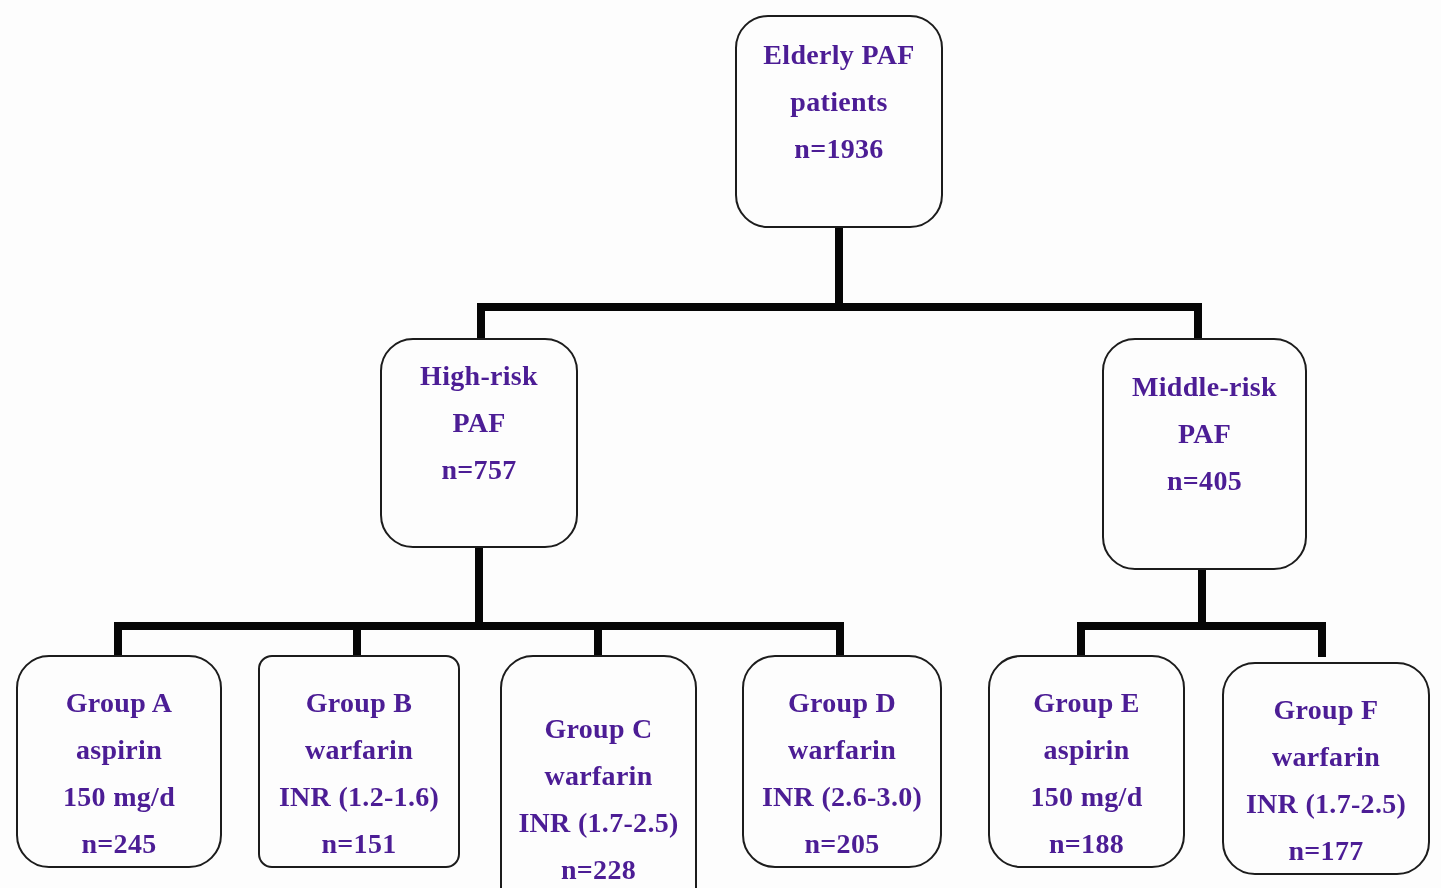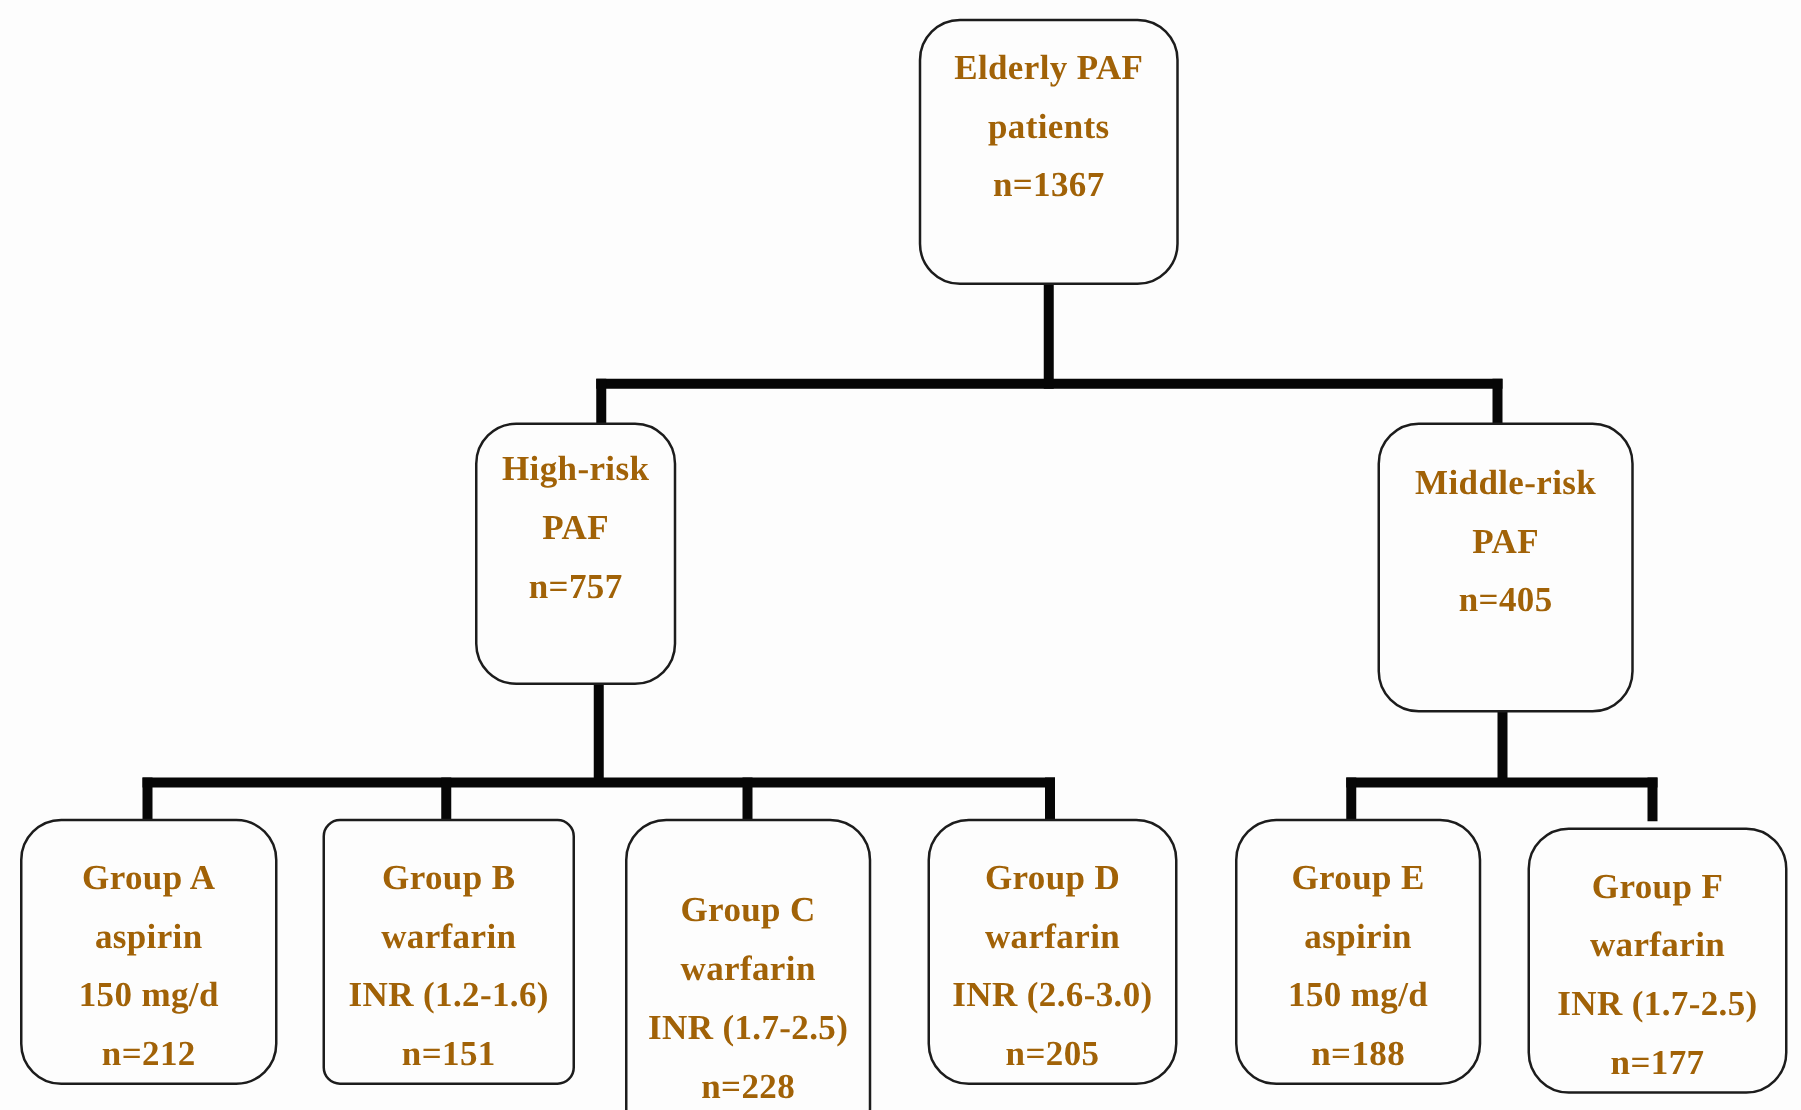--- a/index.html
+++ b/index.html
@@ -22,40 +22,40 @@
     border: 2.5px solid #1c1c1c;
     border-radius: 33px;
     display: flex;
     flex-direction: column;
     align-items: center;
     justify-content: center;
     gap: 19px;
     text-align: center;
     font-weight: bold;
     font-size: 28px;
-    color: #a16207;
+    color: #4c1d95;
     letter-spacing: 0.3px;
   }
   .node .ln {
     display: block;
     height: 28px;
     line-height: 28px;
     white-space: nowrap;
   }
   
   .shift-up { padding-bottom: 40px; }
   .lvl3 { padding-top: 24px; font-family: Liberation Serif, serif; }
   .edge {
     position: absolute;
     background: #060606;
   }
 
   
   #n-root { left: 735px; top: 15px;  width: 208px; height: 213px; }
-  #n-high { left: 380px; top: 338px; width: 161px; height: 210px; }
+  #n-high { left: 380px; top: 338px; width: 198px; height: 210px; }
   #n-mid  { left: 1102px; top: 338px; width: 205px; height: 232px; }
   #n-a { left: 16px;   top: 655px; width: 206px; height: 213px; }
   #n-b { left: 258px;  top: 655px; width: 202px; height: 213px; border-radius: 14px; }
   #n-c { left: 500px;  top: 655px; width: 197px; height: 265px; }
   #n-d { left: 742px;  top: 655px; width: 200px; height: 213px; text-align: center; }
   #n-e { left: 988px;  top: 655px; width: 197px; height: 213px; }
   #n-f { left: 1222px; top: 662px; width: 208px; height: 213px; }
 
   
   #e-root-v   { left: 835px;  top: 227px; width: 8px;   height: 84px; }
@@ -89,40 +89,40 @@
   <div class="edge" id="e-drop-c"></div>
   <div class="edge" id="e-drop-d"></div>
   <div class="edge" id="e-mid-v"></div>
   <div class="edge" id="e-h3"></div>
   <div class="edge" id="e-drop-e"></div>
   <div class="edge" id="e-drop-f"></div>
 
   <div class="node shift-up" id="n-root">
     <span class="ln">Elderly PAF</span>
     <span class="ln">patients</span>
-    <span class="ln">n=1367</span>
+    <span class="ln">n=1936</span>
   </div>
 
   <div class="node shift-up" id="n-high">
     <span class="ln">High-risk</span>
     <span class="ln">PAF</span>
     <span class="ln">n=757</span>
   </div>
 
   <div class="node shift-up" id="n-mid">
     <span class="ln">Middle-risk</span>
     <span class="ln">PAF</span>
     <span class="ln">n=405</span>
   </div>
 
   <div class="node lvl3" id="n-a">
     <span class="ln">Group A</span>
     <span class="ln">aspirin</span>
     <span class="ln">150 mg/d</span>
-    <span class="ln">n=212</span>
+    <span class="ln">n=245</span>
   </div>
 
   <div class="node lvl3" id="n-b">
     <span class="ln">Group B</span>
     <span class="ln">warfarin</span>
     <span class="ln">INR (1.2-1.6)</span>
     <span class="ln">n=151</span>
   </div>
 
   <div class="node lvl3" id="n-c">

